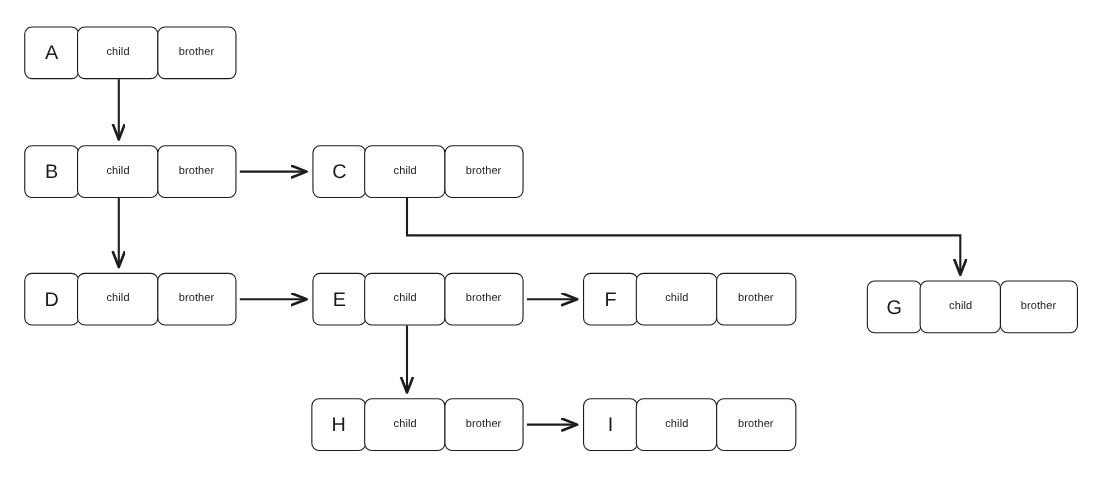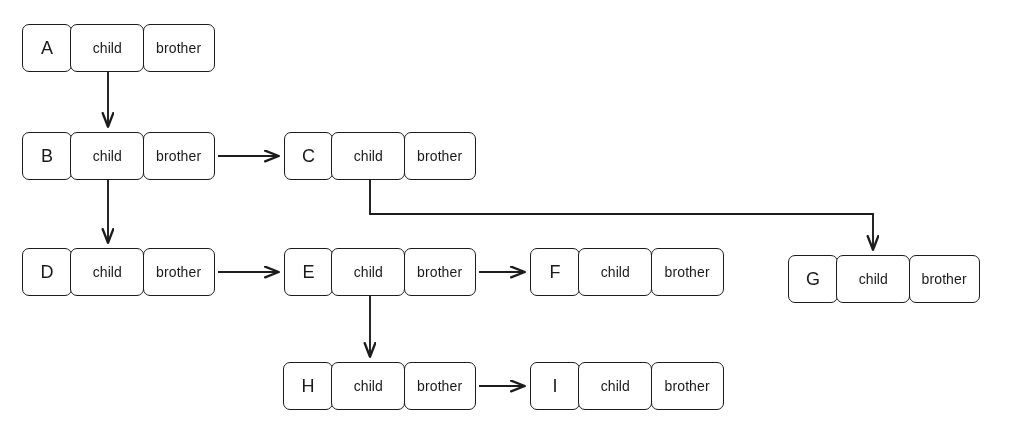--- a/index.html
+++ b/index.html
@@ -39,21 +39,21 @@
     box-sizing: border-box;
   }
   .cell {
     box-sizing: border-box;
     border: 1.7px solid #1c1c1c;
     border-radius: 7px;
     background: #ffffff;
     display: flex;
     align-items: center;
     justify-content: center;
-    font-size: 14px;
+    font-size: 10px;
     line-height: 1;
     color: #1a1a1a;
     white-space: nowrap;
     letter-spacing: 0.1px;
   }
   .cell.key {
     font-size: 18px;
   }
   .cell + .cell {
     margin-left: -1.7px;

